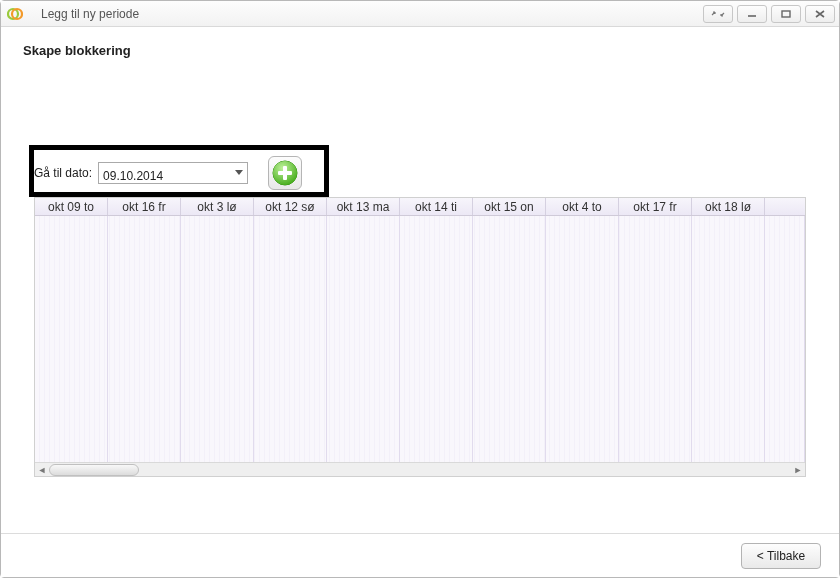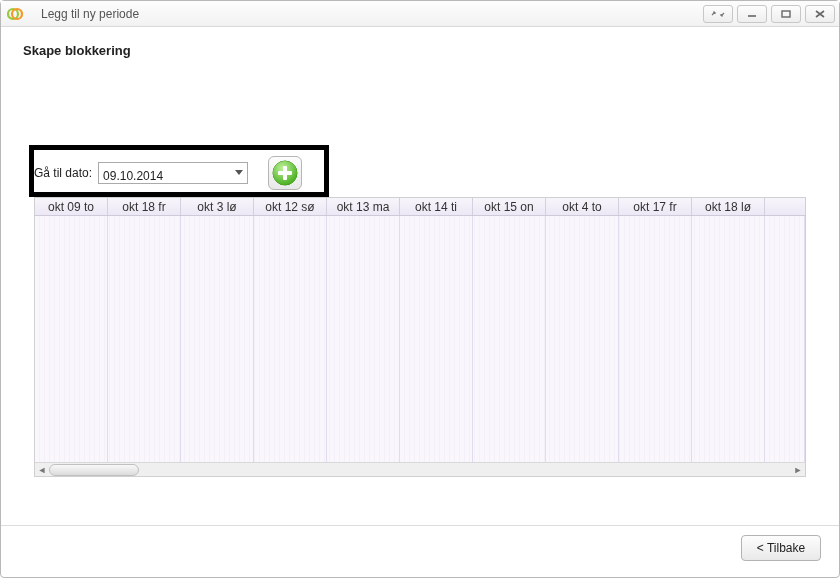--- a/index.html
+++ b/index.html
@@ -154,21 +154,21 @@
   .cal-scroll .thumb {
     position: absolute; left: 0; top: 0;
     width: 90px; height: 12px;
     background: linear-gradient(#f8f8f8, #dcdcdc);
     border: 1px solid #c0c0c0;
     border-radius: 6px;
   }
 
   .footer {
     position: absolute;
-    left: 0; right: 0; bottom: 8px;
+    left: 0; right: 0; bottom: 0;
     border-top: 1px solid #dcdcdc;
     height: 44px;
     display: flex;
     justify-content: flex-end;
     align-items: center;
     padding-right: 18px;
     gap: 0;
     background: #fff;
     padding-left: 20px;
   }
@@ -248,21 +248,21 @@
           </defs>
           <rect x="11" y="6" width="4" height="14" rx="1" fill="#fff"></rect>
           <rect x="6" y="11" width="14" height="4" rx="1" fill="#fff"></rect>
         </svg>
       </div>
     </div>
 
     <div class="calendar-area">
       <div class="cal-header">
         <div class="col">okt 09 to</div>
-        <div class="col">okt 18 fr</div>
+        <div class="col">okt 16 fr</div>
         <div class="col">okt 3 lø</div>
         <div class="col">okt 12 sø</div>
         <div class="col">okt 13 ma</div>
         <div class="col">okt 14 ti</div>
         <div class="col">okt 15 on</div>
         <div class="col">okt 4 to</div>
         <div class="col">okt 17 fr</div>
         <div class="col">okt 18 lø</div>
         <div class="col last">okt ...</div>
       </div>

